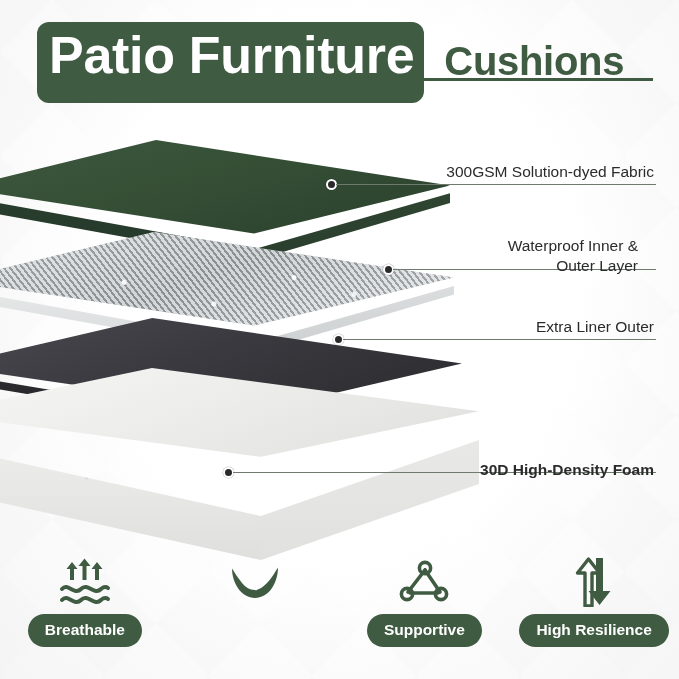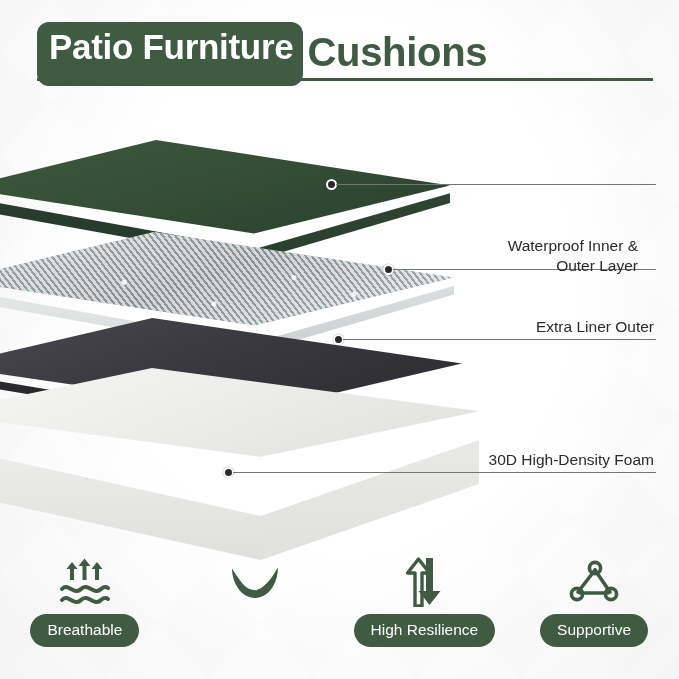--- a/index.html
+++ b/index.html
@@ -42,34 +42,34 @@
   #title-row {
     position: absolute;
     left: 37px;
     top: 22px;
     display: flex;
     align-items: center;
   }
   #title-badge {
     background: #3f5b41;
     color: #ffffff;
-    font-size: 35px;
+    font-size: 52px;
     font-weight: bold;
     line-height: 1;
     padding: 7px 10px 22px 12px;
     border-radius: 12px;
     letter-spacing: -0.3px;
     white-space: nowrap;
   }
   #title-tail {
     color: #3f5b41;
     font-size: 40px;
     font-weight: bold;
     line-height: 1;
-    padding: 7px 0 11px 4px;
+    padding: 7px 0 11px 20px;
     letter-spacing: -0.3px;
     white-space: nowrap;
   }
   #title-rule {
     position: absolute;
     left: 37px;
     top: 78px;
     width: 616px;
     height: 3px;
     background: #3f5b41;
@@ -249,21 +249,21 @@
     height: 52px;
     display: flex;
     align-items: center;
     justify-content: center;
   }
   .feature-pill {
     margin-top: 6px;
     background: #3f5b41;
     color: #ffffff;
     font-size: 15.5px;
-    font-weight: normal;
+    font-weight: bold;
     border-radius: 999px;
     padding: 7px 17px 8px 17px;
     white-space: nowrap;
     line-height: 1.15;
   }
 </style>
 </head>
 <body>
 
 <div id="page">
@@ -300,33 +300,34 @@
 
     <div class="slab" id="layer-foam">
       <div class="top"></div>
       <div class="front"></div>
       <div class="side"></div>
     </div>
   </div>
 
   <div class="callout-dot" style="left:326px; top:179px;"></div>
   <div class="callout-line" style="left:336px; top:184px; width:320px;"></div>
+  <div class="callout-label" style="left:356px; top:162px; width:298px;">300GSM Solution-dyed Fabric</div>
 
   <div class="callout-dot" style="left:383px; top:264px;"></div>
   <div class="callout-line" style="left:393px; top:269px; width:263px;"></div>
   <div class="callout-label" style="left:370px; top:236px; width:268px;">Waterproof Inner  &amp;
 Outer Layer</div>
 
   <div class="callout-dot" style="left:333px; top:334px;"></div>
   <div class="callout-line" style="left:343px; top:339px; width:313px;"></div>
   <div class="callout-label" style="left:356px; top:317px; width:298px;">Extra Liner Outer</div>
 
   <div class="callout-dot" style="left:223px; top:467px;"></div>
   <div class="callout-line" style="left:233px; top:472px; width:423px;"></div>
-  <div class="callout-label" style="left:356px; top:450px; width:298px;">30D High-Density Foam</div>
+  <div class="callout-label" style="left:356px; top:460px; width:298px;font-weight:bold;">30D High-Density Foam</div>
 
   <div id="features">
 
     <div class="feature">
       <div class="feature-icon">
         <svg width="56" height="48" viewBox="0 0 56 48" fill="none">
           <g fill="#3f5b41">
             <path d="M13 22 L13 11 L9.5 11 L15 4 L20.5 11 L17 11 L17 22 Z"></path>
             <path d="M25.5 22 L25.5 8 L21.5 8 L27.5 0.5 L33.5 8 L29.5 8 L29.5 22 Z"></path>
             <path d="M38 22 L38 11 L34.5 11 L40 4 L45.5 11 L42 11 L42 22 Z"></path>
@@ -346,39 +347,39 @@
           <path d="M6 10 C6 26, 16 40, 29 40 C42 40, 52 26, 52 9 C46 20, 40 28, 33 31 C27 33.5, 21 31, 16 25 C12 20, 8 14, 6 10 Z" fill="#3f5b41"></path>
           <path d="M52 9 C44 16, 36 24, 30 32" stroke="#ffffff" stroke-width="1.6" fill="none" opacity="0.75"></path>
           <path d="M45 14 C42 18, 37 22, 32 25" stroke="#ffffff" stroke-width="1.2" fill="none" opacity="0.55"></path>
           <path d="M6 10 C14 18, 22 26, 30 32" stroke="#ffffff" stroke-width="1.4" fill="none" opacity="0.6"></path>
         </svg>
       </div>
     </div>
 
     <div class="feature">
       <div class="feature-icon">
-        <svg width="46" height="50" viewBox="0 0 46 50" fill="none">
-          <path d="M14 49 L14 16 L6.5 16 L17.5 2 L28.5 16 L21 16 L21 49 Z" fill="none" stroke="#3f5b41" stroke-width="3.4" stroke-linejoin="round"></path>
-          <path d="M25 1 L25 34 L17.5 34 L28.5 48 L39.5 34 L32 34 L32 1 Z" fill="#3f5b41"></path>
-        </svg>
-      </div>
-      <div class="feature-pill">High Resilience</div>
-    </div>
-
-    <div class="feature">
-      <div class="feature-icon">
         <svg width="50" height="46" viewBox="0 0 50 46" fill="none">
           <g stroke="#3f5b41" stroke-width="3.6" stroke-linecap="round">
             <path d="M26 11 L9 33"></path>
             <path d="M26 11 L41 33"></path>
             <path d="M11 34 L39 34"></path>
           </g>
           <circle cx="26" cy="9" r="5.6" fill="none" stroke="#3f5b41" stroke-width="3.6"></circle>
           <circle cx="8" cy="35" r="5.6" fill="none" stroke="#3f5b41" stroke-width="3.6"></circle>
           <circle cx="42" cy="35" r="5.6" fill="none" stroke="#3f5b41" stroke-width="3.6"></circle>
         </svg>
       </div>
       <div class="feature-pill">Supportive</div>
     </div>
 
+    <div class="feature">
+      <div class="feature-icon">
+        <svg width="46" height="50" viewBox="0 0 46 50" fill="none">
+          <path d="M14 49 L14 16 L6.5 16 L17.5 2 L28.5 16 L21 16 L21 49 Z" fill="none" stroke="#3f5b41" stroke-width="3.4" stroke-linejoin="round"></path>
+          <path d="M25 1 L25 34 L17.5 34 L28.5 48 L39.5 34 L32 34 L32 1 Z" fill="#3f5b41"></path>
+        </svg>
+      </div>
+      <div class="feature-pill">High Resilience</div>
+    </div>
+
   </div>
 
 </div>
 
 </body></html>

